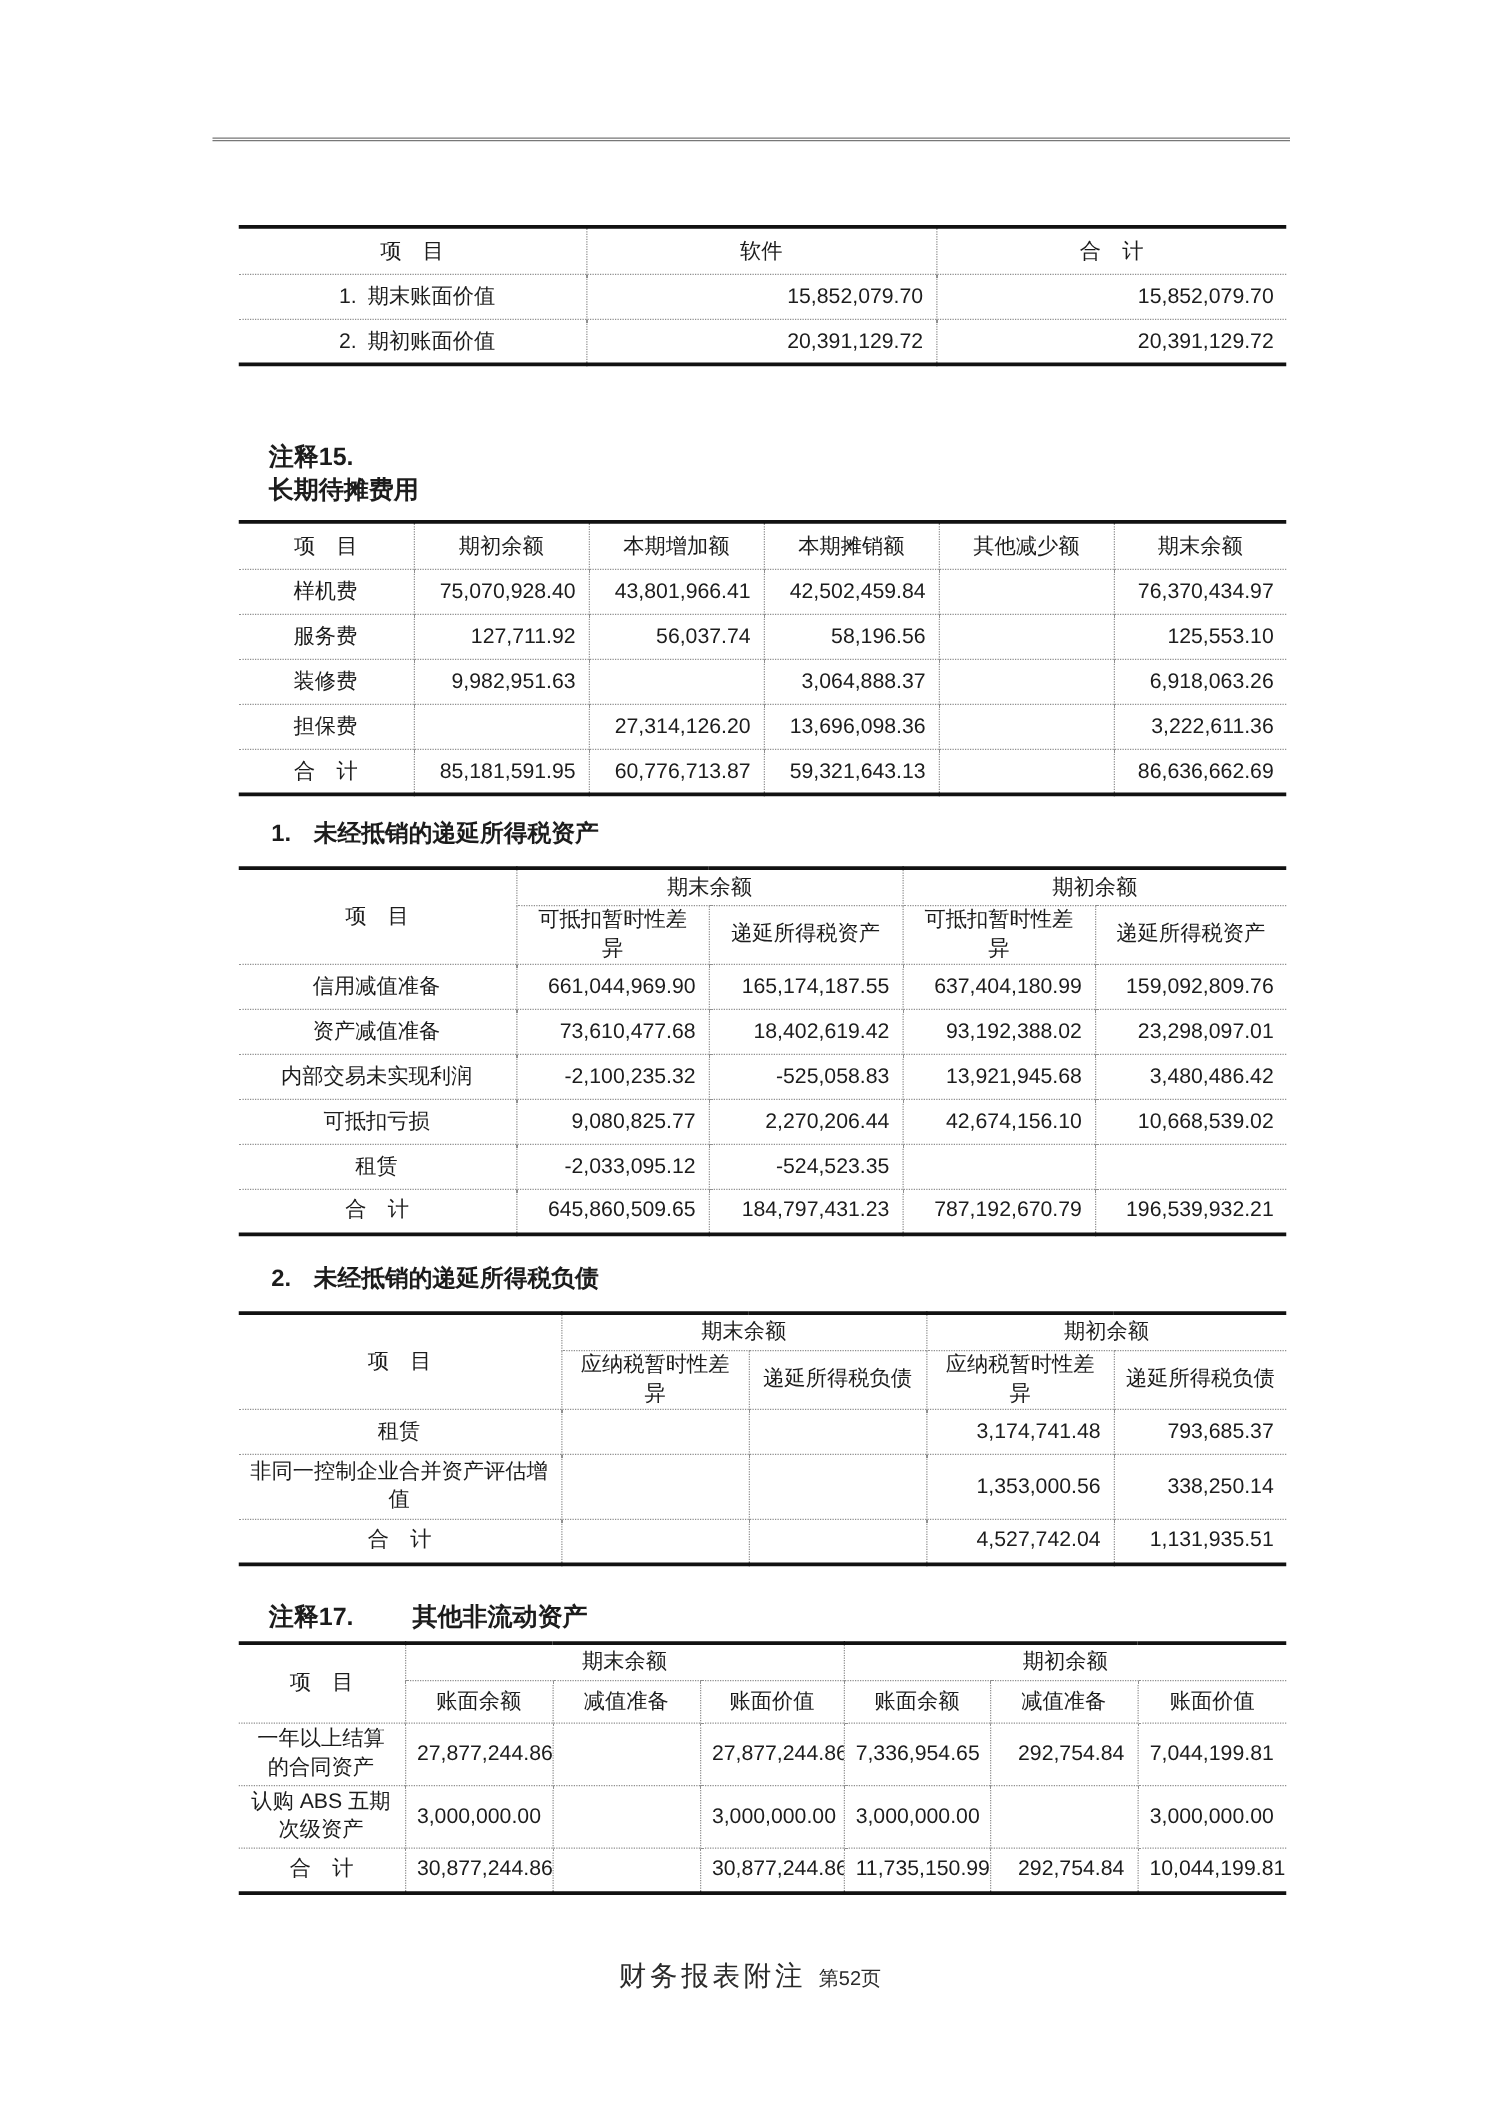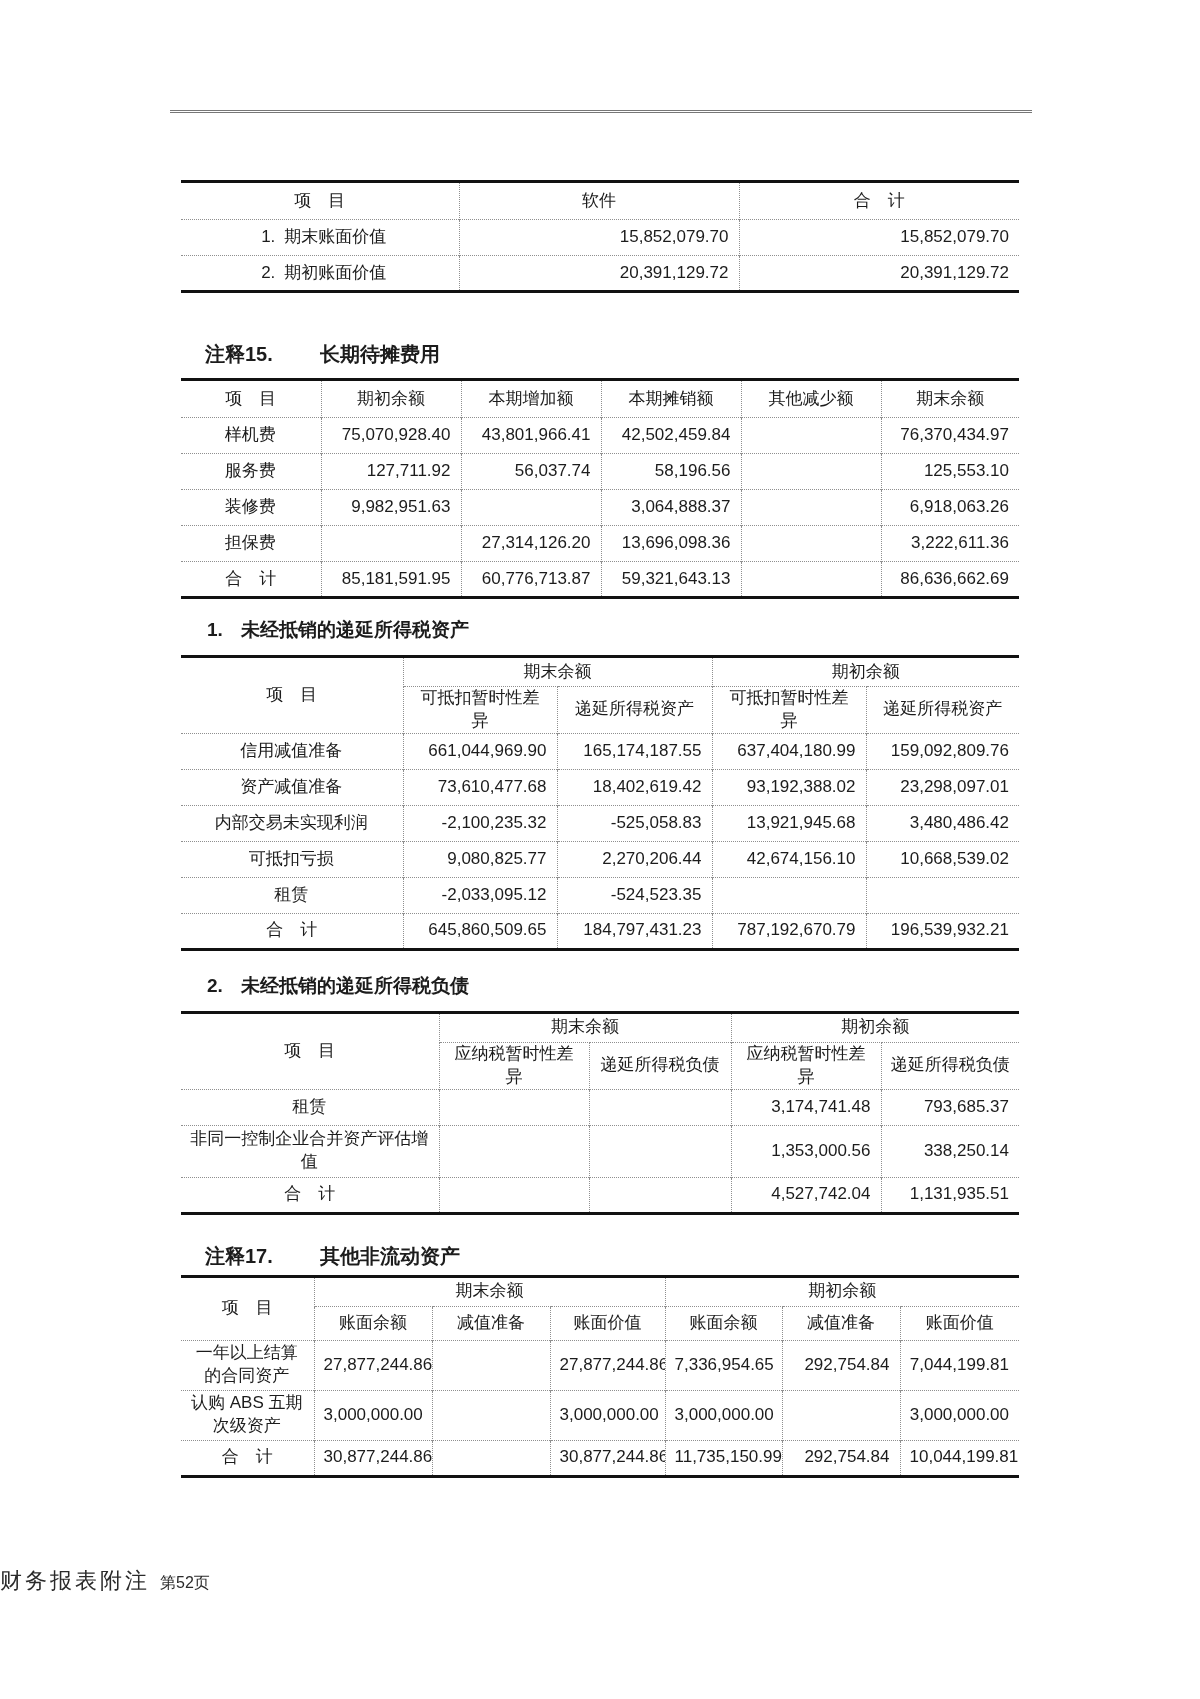--- a/index.html
+++ b/index.html
@@ -5,21 +5,21 @@
   html,body{margin:0;padding:0;background:#ffffff;}
   body{
     width:1200px;height:1699px;position:relative;overflow:hidden;
     font-family:"Liberation Sans","DejaVu Sans",sans-serif;
     color:#1c1c1c;
   }
   .top-rule{
     position:absolute;left:170px;top:110px;width:862px;height:0;
     border-top:3px double #777;
   }
-  .content{position:absolute;left:181px;top:0;width:838px;}
+  .content{position:absolute;left:191px;top:0;width:838px;}
   table{
     border-collapse:collapse;table-layout:fixed;width:838px;
     border-top:3px solid #111;border-bottom:3px solid #111;
     font-size:17px;
   }
   th,td{
     font-weight:normal;padding:0 9px;vertical-align:middle;
     border-top:1px dotted #8f8f8f;border-left:1px dotted #8f8f8f;
     overflow:hidden;line-height:1.35;
   }
@@ -43,32 +43,32 @@
   .note-heading{
     display:flex;align-items:baseline;padding-left:24px;
     font-weight:bold;font-size:20px;line-height:26px;
   }
   .note-no{width:115px;flex:none;}
   .sub-heading{
     display:flex;align-items:baseline;padding-left:26px;
     font-weight:bold;font-size:19px;line-height:26px;
   }
   .sub-no{width:34px;flex:none;}
-  .mt-note15{margin-top:48px;}
+  .mt-note15{margin-top:60px;flex-direction:column;}
   .mt-t2{margin-top:11px;}
   .mt-note16{margin-top:14px;}
   .mt-sub1{margin-top:18px;}
   .mt-t3{margin-top:12px;}
   .mt-sub2{margin-top:22px;}
   .mt-t4{margin-top:12px;}
   .mt-note17{margin-top:28px;}
   .mt-t5{margin-top:6px;}
   .footer{
     position:absolute;left:0;top:1566px;width:1200px;
-    text-align:left;
+    text-align:center;
   }
   .footer-title{font-size:22px;letter-spacing:3px;color:#2a2a2a;}
   .footer-page{font-size:16px;margin-left:10px;color:#2a2a2a;}
 </style>
 </head>
 <body>
 
 <div class="top-rule"></div>
 
 <div class="content">

